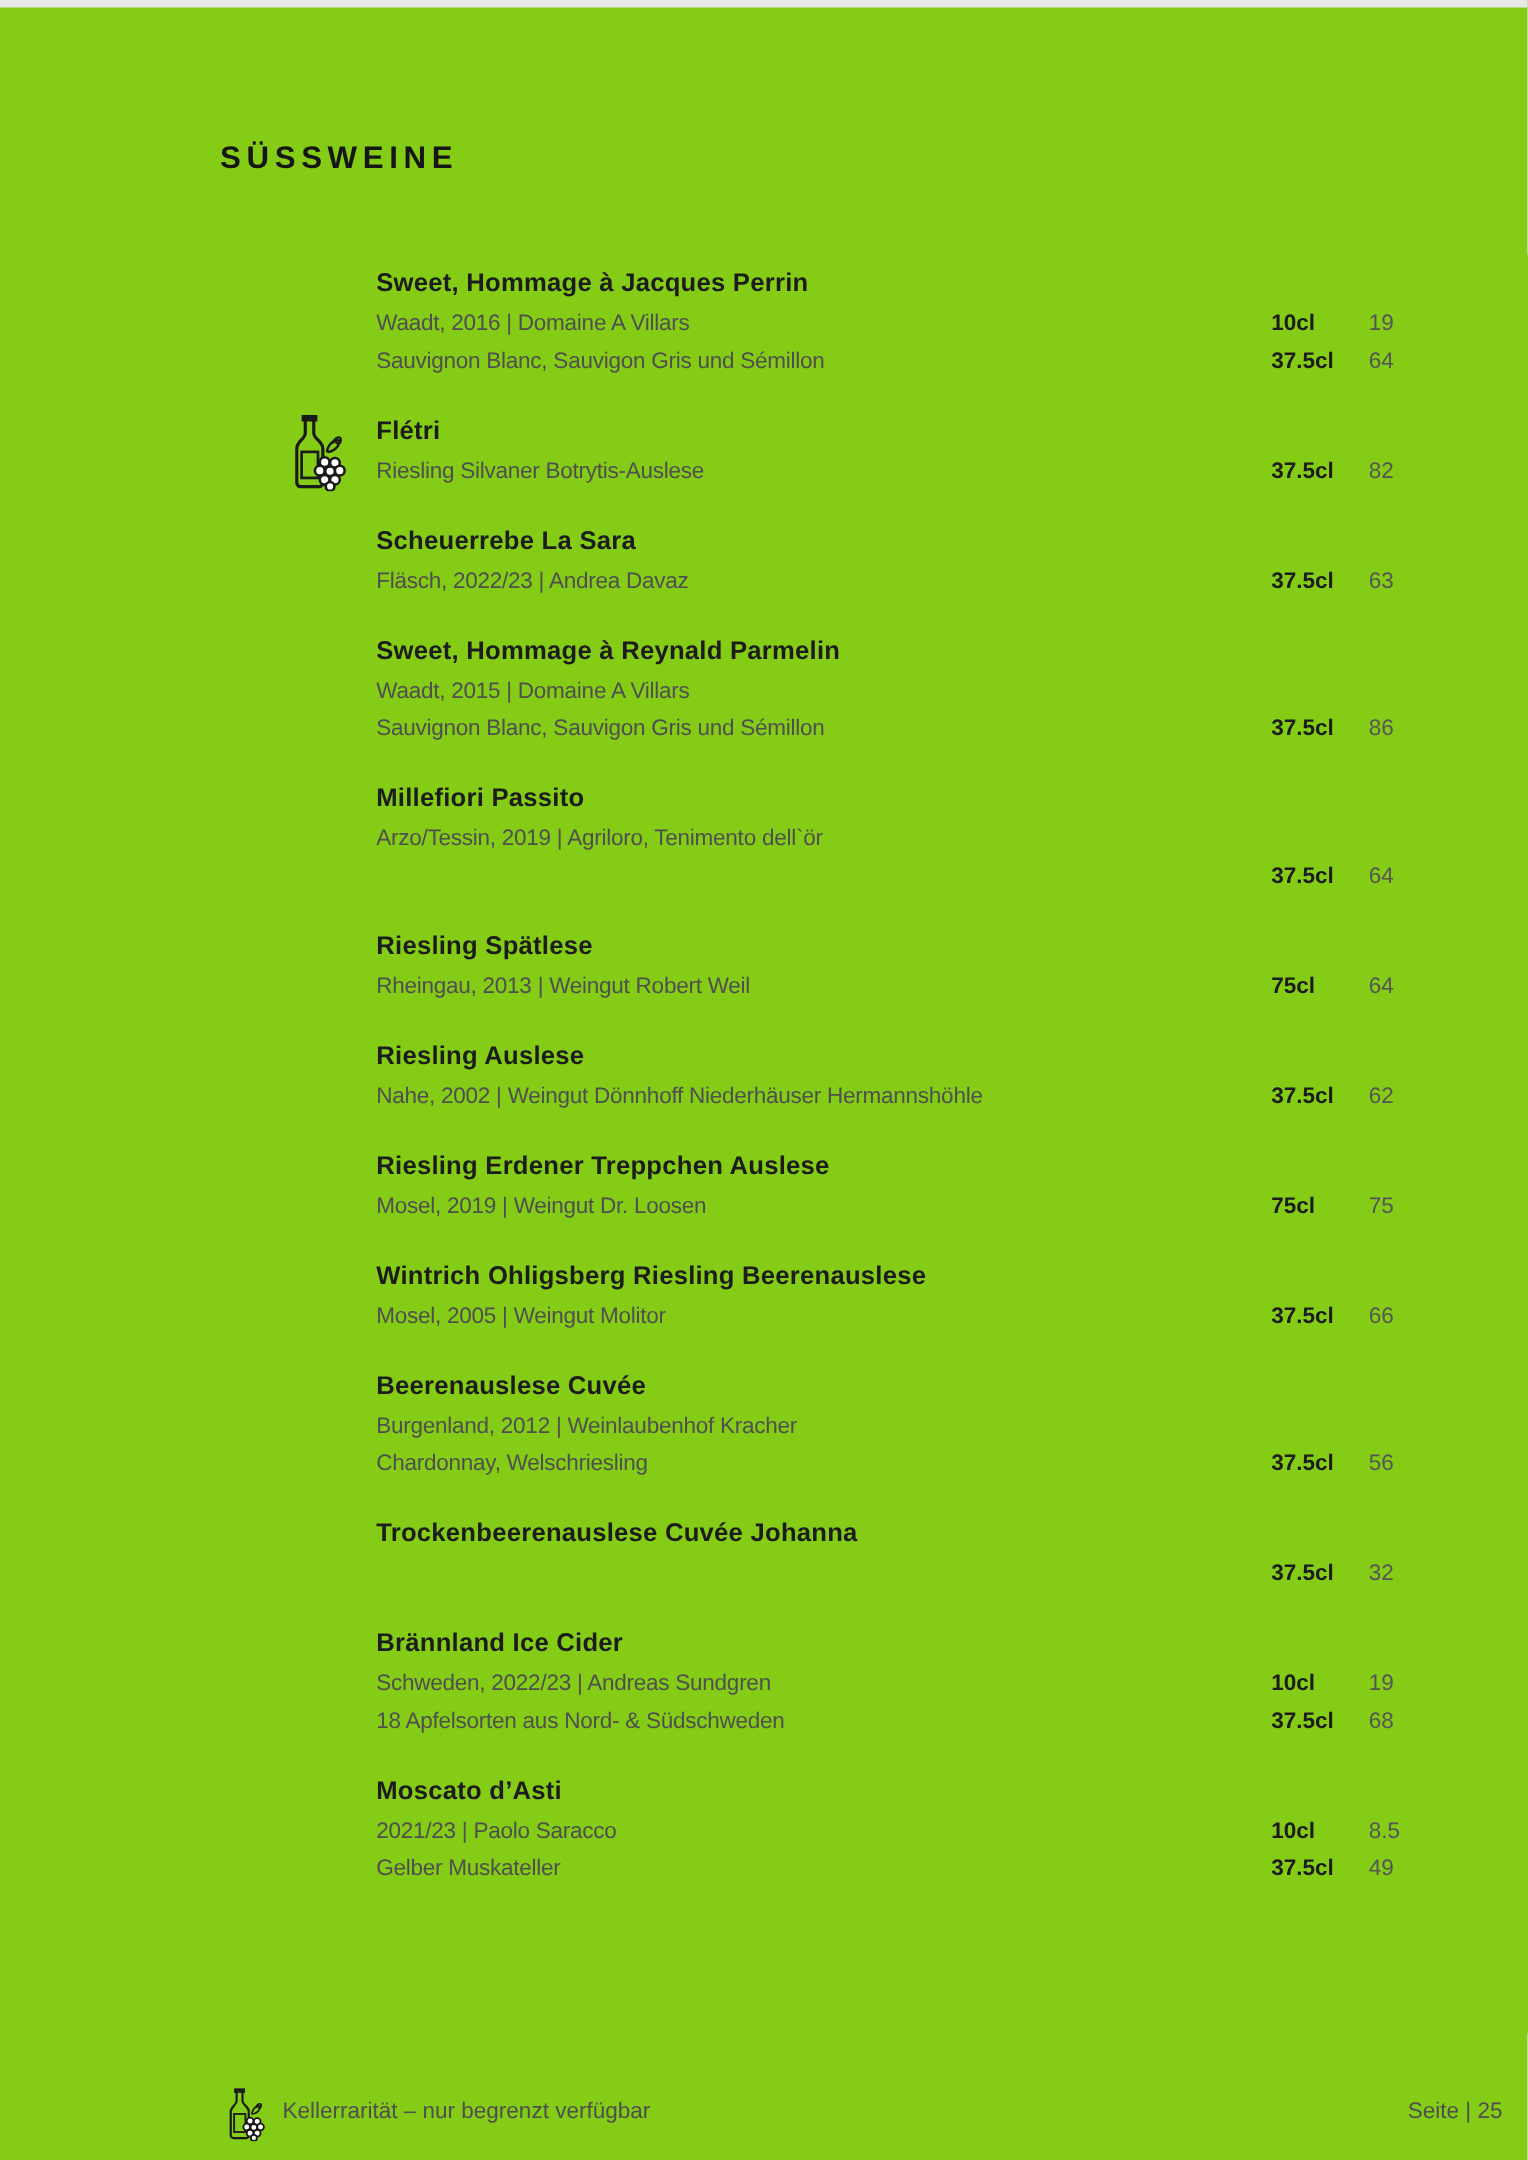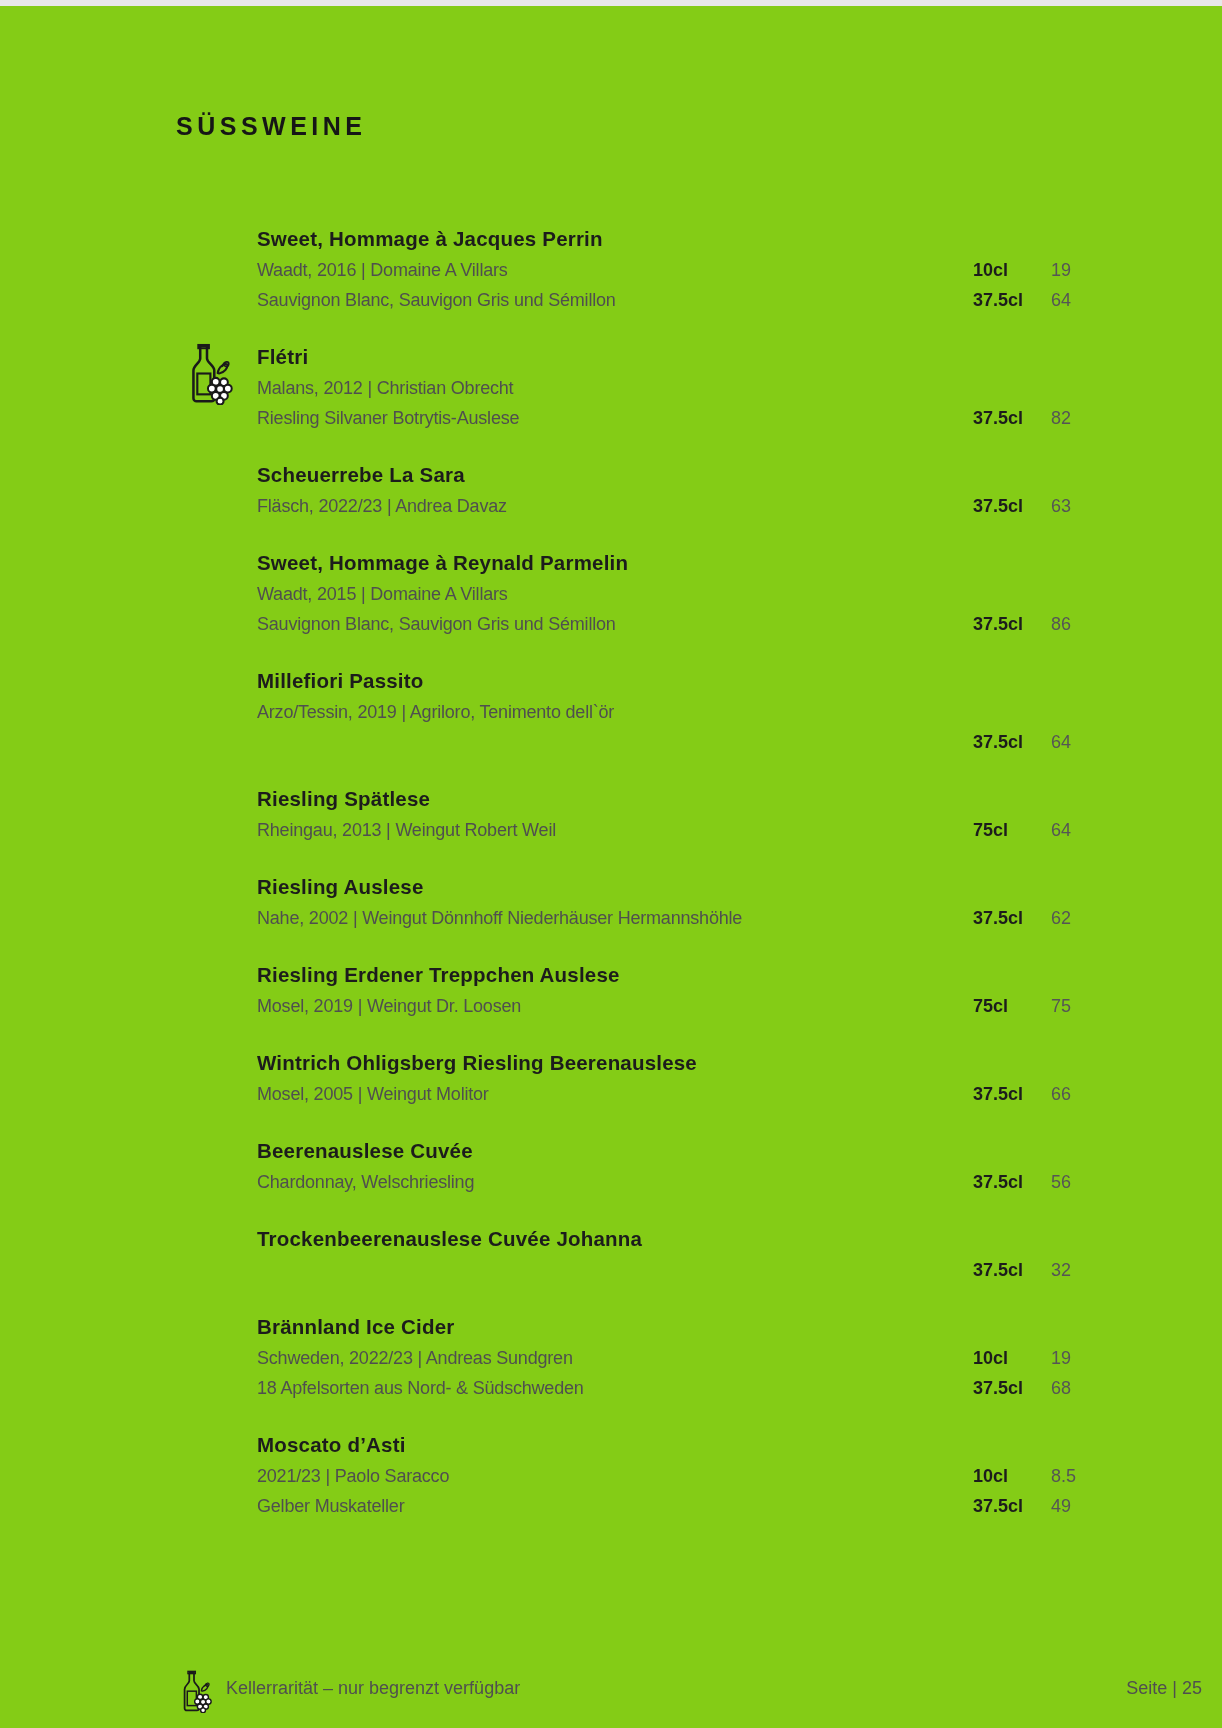--- a/index.html
+++ b/index.html
@@ -9,21 +9,21 @@
     background:#84cc16;
     font-family:"Liberation Sans", sans-serif;
     margin:6px auto;
     overflow:hidden;
   }
   .page-title {
     position:absolute; left:176px; top:106px;
     font-size:25px; font-weight:700; letter-spacing:4.5px;
     color:#161616;
   }
-  .entries { position:absolute; left:0; top:216px; width:1124px; }
+  .entries { position:absolute; left:0; top:204px; width:1124px;padding-left:44px; }
   .entry { position:relative; margin-bottom:25px; }
   .entry-name {
     margin-left:257px;
     font-size:20.5px; font-weight:700; color:#1c1c1c;
     line-height:33px; letter-spacing:0.2px;
   }
   .detail-line { position:relative; height:30px; }
   .detail-text {
     position:absolute; left:257px; top:0;
     font-size:18px; color:#4f4f4f; line-height:30px; letter-spacing:-0.2px;
@@ -90,24 +90,20 @@
 </div>
 
   <div class="entry">
     <span class="rarity-badge">
       <svg viewBox="0 0 52 64">
             <use href="#bottle-grapes"></use>
           </svg>
     </span>
     <div class="entry-name">Flétri</div>
 
-  <div class="detail-line">
-    <span class="detail-text">Malans, 2012 | Christian Obrecht</span>
-
-  </div>
 
   <div class="detail-line">
     <span class="detail-text">Riesling Silvaner Botrytis-Auslese</span>
     <span class="detail-size">37.5cl</span>
     <span class="detail-price">82</span>
   </div>
 </div>
 
   <div class="entry">
 
@@ -192,20 +188,24 @@
     <span class="detail-text">Mosel, 2005 | Weingut Molitor</span>
     <span class="detail-size">37.5cl</span>
     <span class="detail-price">66</span>
   </div>
 </div>
 
   <div class="entry">
 
     <div class="entry-name">Beerenauslese Cuvée</div>
 
+  <div class="detail-line">
+    <span class="detail-text">Burgenland, 2012 | Weinlaubenhof Kracher</span>
+
+  </div>
 
   <div class="detail-line">
     <span class="detail-text">Chardonnay, Welschriesling</span>
     <span class="detail-size">37.5cl</span>
     <span class="detail-price">56</span>
   </div>
 </div>
 
   <div class="entry">
 

